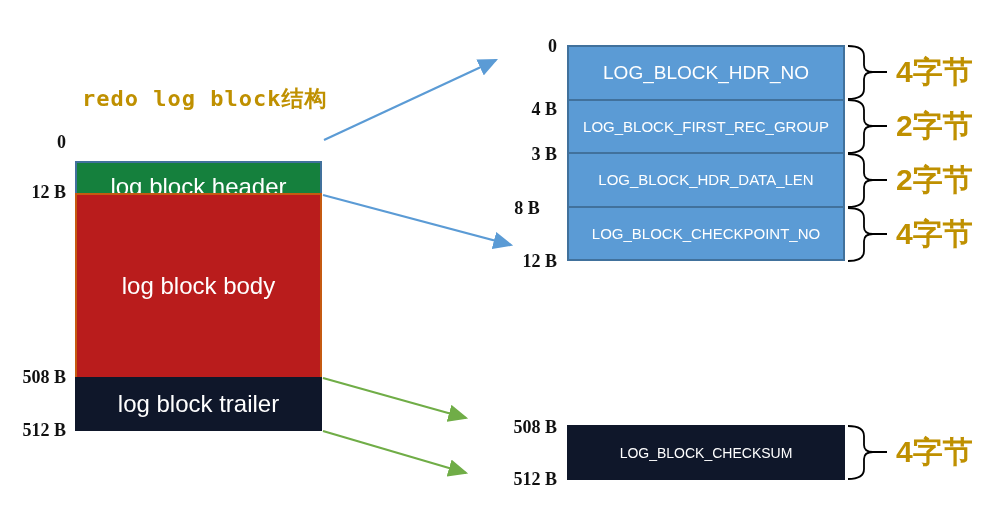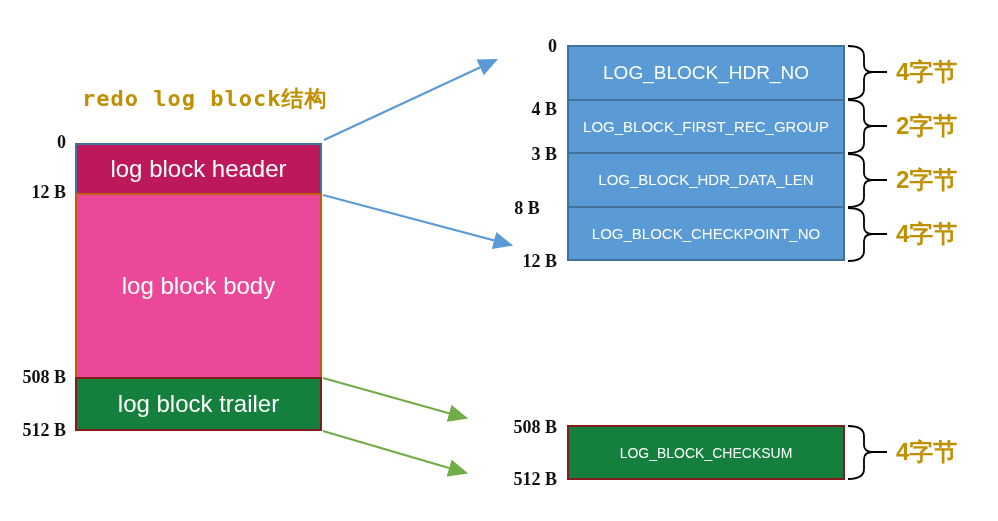--- a/index.html
+++ b/index.html
@@ -5,26 +5,26 @@
   html,body{margin:0;padding:0;background:#fff;}
   .canvas{position:relative;width:998px;height:521px;background:#ffffff;overflow:hidden;
           font-family:"Liberation Sans",sans-serif;}
   .overlay{position:absolute;left:0;top:0;width:998px;height:521px;pointer-events:none;}
   .title{position:absolute;left:82px;top:84px;width:280px;
          font-family:"DejaVu Sans Mono",monospace;font-weight:bold;font-size:22px;
          letter-spacing:1px;color:#BF9000;white-space:nowrap;}
   .lbl{position:absolute;width:60px;line-height:22px;text-align:right;
        font-family:"Liberation Serif",serif;font-weight:bold;font-size:18px;color:#111;}
   .gold{position:absolute;left:896px;width:90px;line-height:26px;
-        font-weight:bold;font-size:24px;color:#BF9000;white-space:nowrap;}
+        font-weight:bold;font-size:30px;color:#BF9000;white-space:nowrap;}
   .box{position:absolute;display:flex;align-items:center;justify-content:center;
        color:#fff;box-sizing:border-box;text-align:center;}
-  .blue{background:#be185d;border:2px solid #41719C;}
-  .orange{background:#ec4899;border:2px solid #C55A11;}
-  .green{background:#15803d;border:2px solid #7f1d1d;}
+  .blue{background:#15803d;border:2px solid #41719C;margin-top:18px;}
+  .orange{background:#b91c1c;border:2px solid #C55A11;}
+  .green{background:#0f172a;border:2px solid #0f172a;}
   .stacklbl{font-size:24px;}
   .detail-table{position:absolute;left:567px;top:45px;width:278px;height:216px;
                 box-sizing:border-box;border:2px solid #41719C;background:#5B9BD5;
                 display:flex;flex-direction:column;justify-content:center;}
   .drow{flex:1;display:flex;align-items:center;justify-content:center;color:#fff;}
   .drow + .drow{border-top:2px solid #41719C;}
   .drow.first{font-size:19px;}
   .drow.small{font-size:15px;}
   .checksum{left:567px;top:425px;width:278px;height:55px;font-size:14px;}
 </style>

